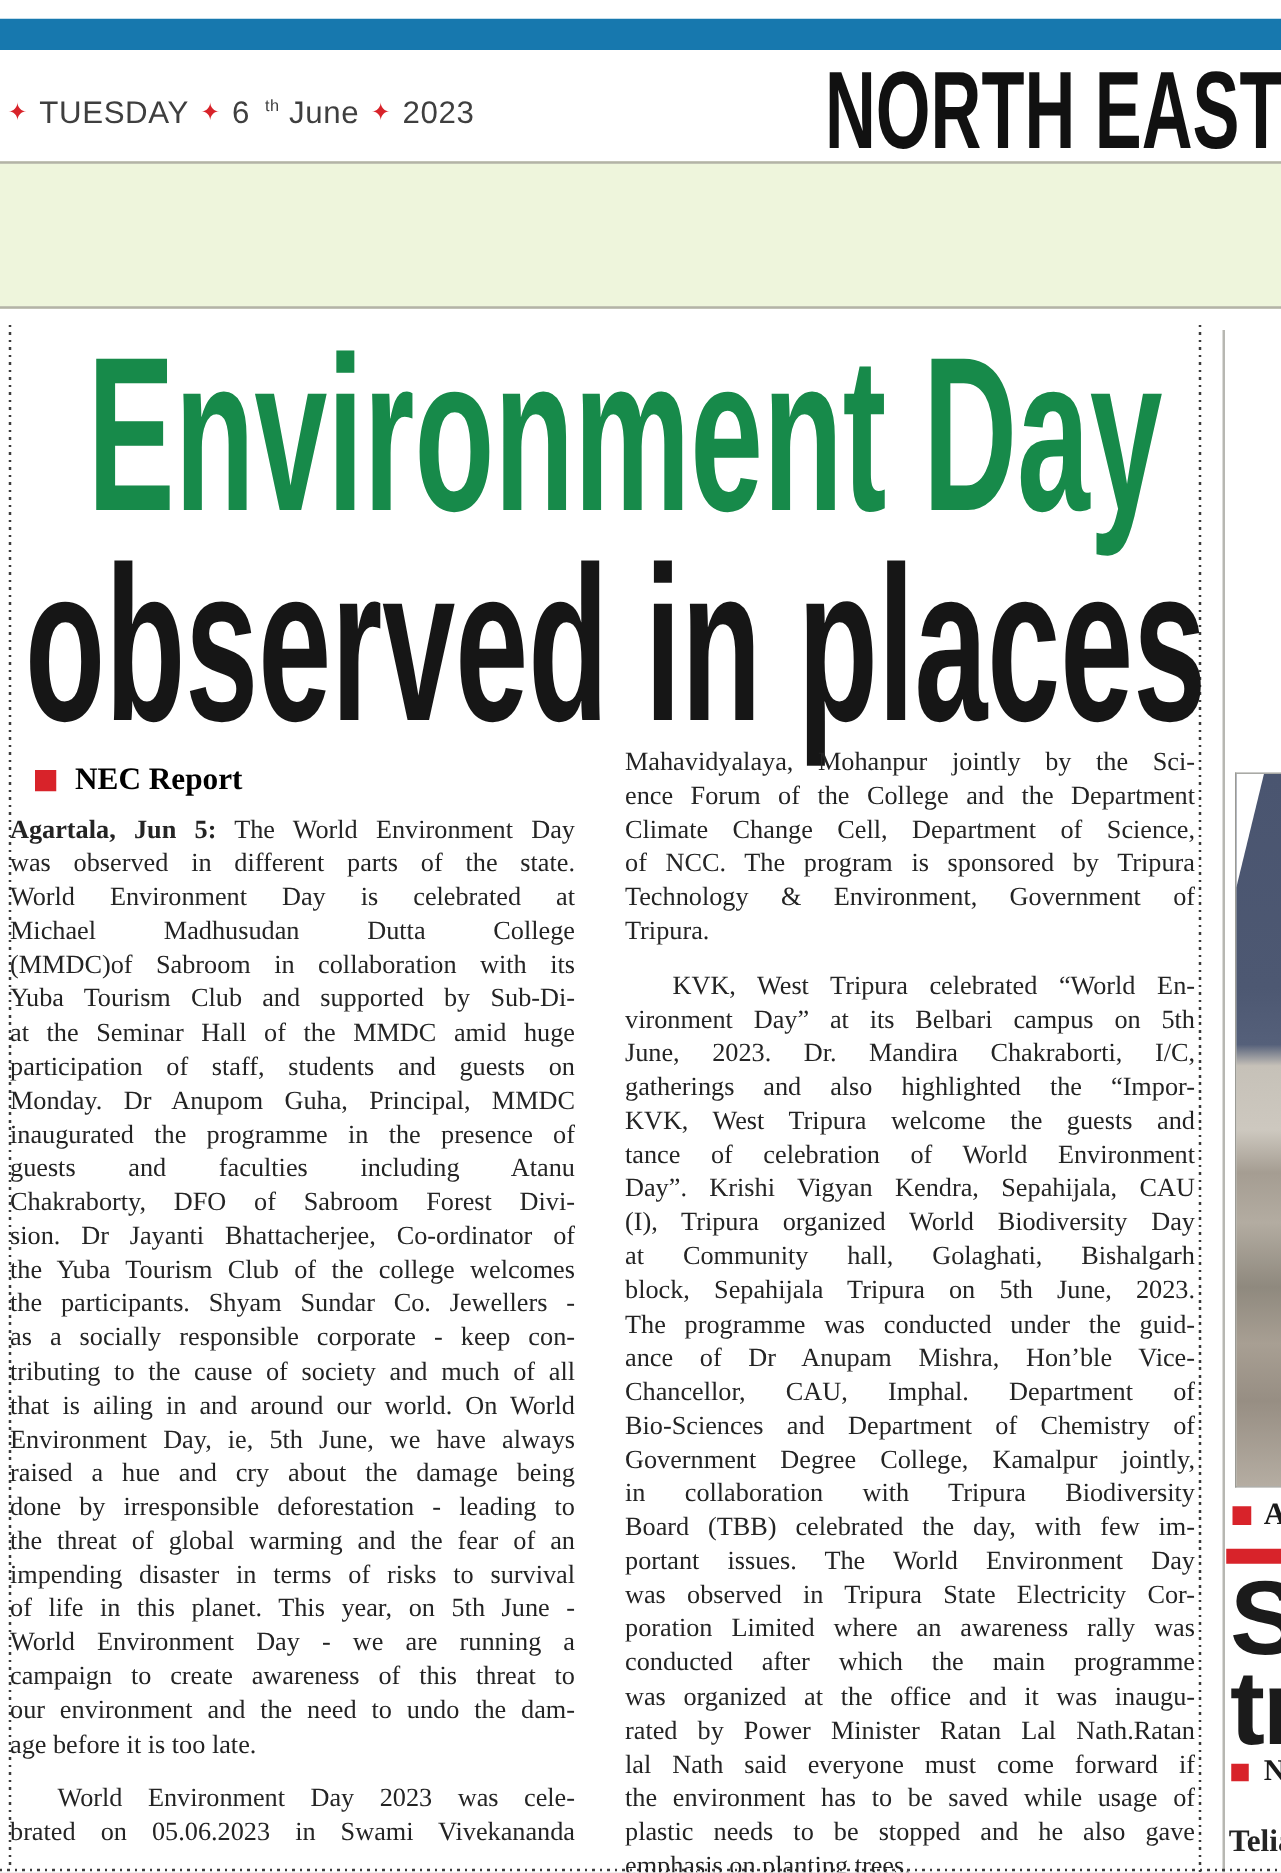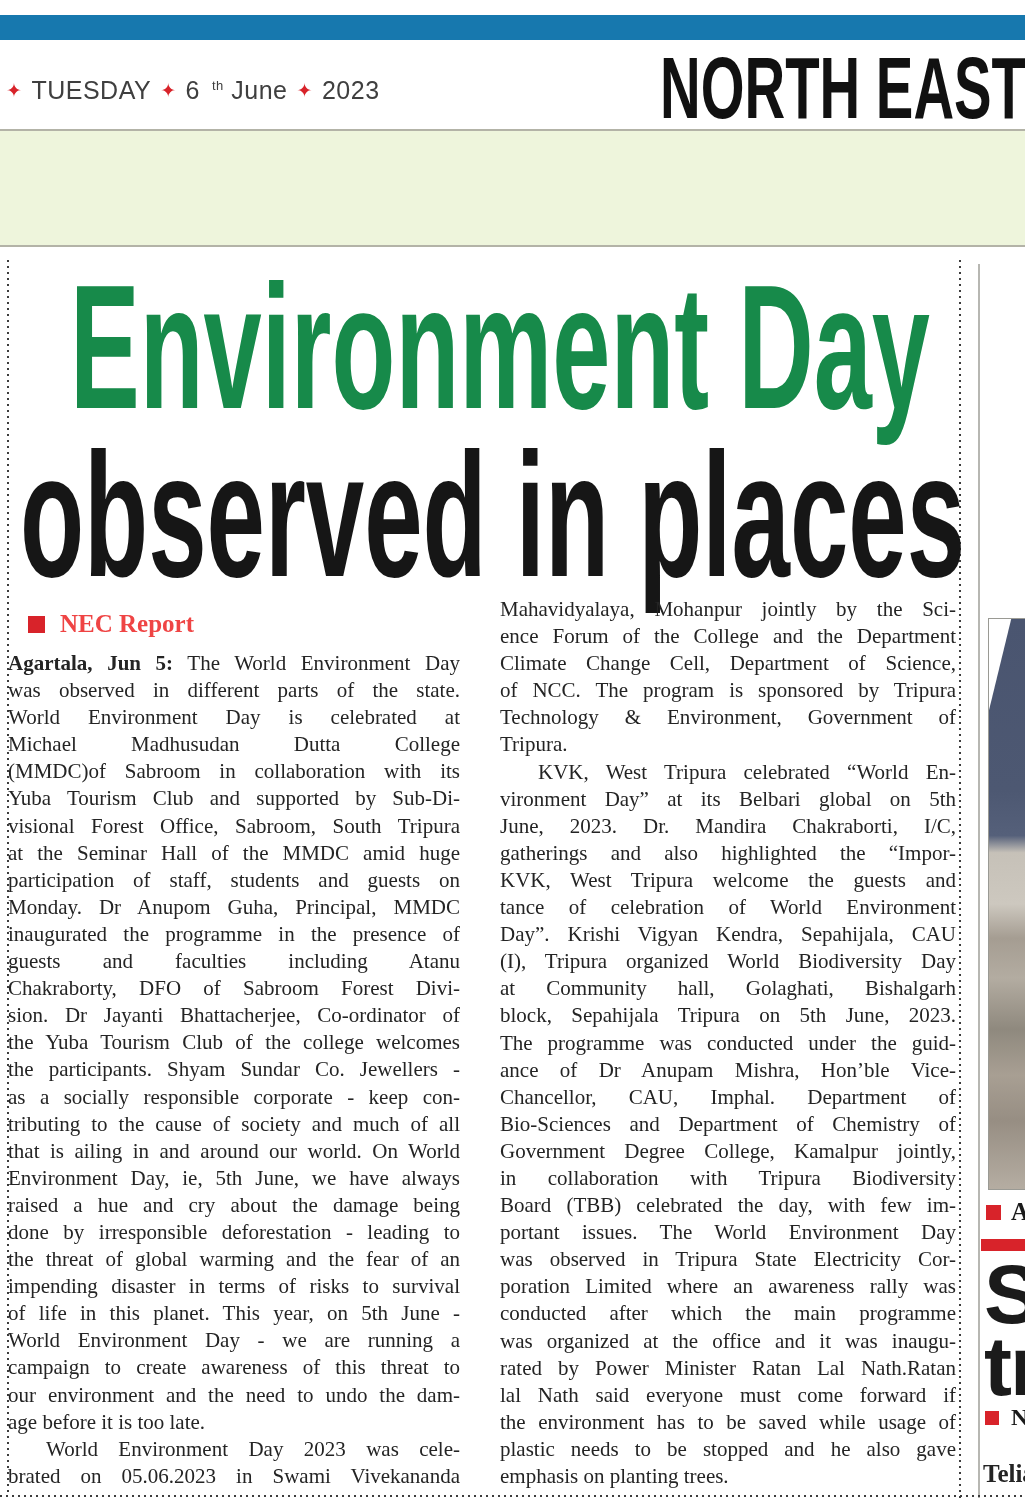--- a/index.html
+++ b/index.html
@@ -33,28 +33,28 @@
   .vline{position:absolute;left:978px;top:264px;bottom:0;width:2px;background:#b7b7b2;}
   .hdots-bottom{position:absolute;left:0;right:0;bottom:1px;height:2px;
     background-image:repeating-linear-gradient(to right,#3c3c3c 0 2px,transparent 2px 6px);}
   
   .headline-svg{position:absolute;left:12px;top:262px;}
   .headline-svg text{font-family:"Liberation Sans", sans-serif;font-weight:bold;}
   
   .byline{position:absolute;left:28px;top:610px;display:flex;align-items:center;gap:15px;}
   .sq{display:inline-block;flex:0 0 auto;}
   .byline .sq{width:17px;height:17px;}
-  .byline .lbl{font-weight:bold;font-size:25px;color:#ef4444;}
+  .byline .lbl{font-weight:bold;font-size:25px;color:#000000;}
   
   .col{position:absolute;font-size:21px;line-height:27.1px;color:#242424;}
   .col1{left:8px;top:650px;width:452px;}
   .col2{left:500px;top:596px;width:456px;}
   .bodyline{height:27.1px;overflow:hidden;text-align:justify;text-align-last:justify;}
   .bodyline.nojust{text-align:left;text-align-last:left;}
-  .bodyline.indent{text-indent:38px;}
+  .bodyline.indent{text-indent:38px;margin-top:16px;}
   .bodyline b{font-weight:bold;}
   
   .photo{
     position:absolute;left:988px;top:618px;width:37px;height:570px;
     background:
       linear-gradient(180deg,
         #4a5570 0%, #4d5872 30%, #55607a 38%,
         #c6c1b8 41%, #cdc8bf 50%, #a59d92 56%,
         #b3aca1 63%, #8f897e 72%, #a89f93 80%,
         #978e83 88%, #b5ada2 100%);
@@ -112,21 +112,20 @@
     <span class="lbl">NEC Report</span>
   </div>
 
   <div id="col1" class="col col1">
       <div class="bodyline"><b>Agartala, Jun 5:</b> The World Environment Day</div>
       <div class="bodyline">was observed in different parts of the state.</div>
       <div class="bodyline">World Environment Day is celebrated at</div>
       <div class="bodyline">Michael Madhusudan Dutta College</div>
       <div class="bodyline">(MMDC)of Sabroom in collaboration with its</div>
       <div class="bodyline">Yuba Tourism Club and supported by Sub-Di-</div>
-      <div class="bodyline">visional Forest Office, Sabroom, South Tripura</div>
       <div class="bodyline">at the Seminar Hall of the MMDC amid huge</div>
       <div class="bodyline">participation of staff, students and guests on</div>
       <div class="bodyline">Monday. Dr Anupom Guha, Principal, MMDC</div>
       <div class="bodyline">inaugurated the programme in the presence of</div>
       <div class="bodyline">guests and faculties including Atanu</div>
       <div class="bodyline">Chakraborty, DFO of Sabroom Forest Divi-</div>
       <div class="bodyline">sion. Dr Jayanti Bhattacherjee, Co-ordinator of</div>
       <div class="bodyline">the Yuba Tourism Club of the college welcomes</div>
       <div class="bodyline">the participants. Shyam Sundar Co. Jewellers -</div>
       <div class="bodyline">as a socially responsible corporate - keep con-</div>
@@ -146,21 +145,21 @@
       <div class="bodyline">brated on 05.06.2023 in Swami Vivekananda</div>
     </div>
   <div id="col2" class="col col2">
       <div class="bodyline">Mahavidyalaya, Mohanpur jointly by the Sci-</div>
       <div class="bodyline">ence Forum of the College and the Department</div>
       <div class="bodyline">Climate Change Cell, Department of Science,</div>
       <div class="bodyline">of NCC. The program is sponsored by Tripura</div>
       <div class="bodyline">Technology &amp; Environment, Government of</div>
       <div class="bodyline nojust">Tripura.</div>
       <div class="bodyline indent">KVK, West Tripura celebrated “World En-</div>
-      <div class="bodyline">vironment Day” at its Belbari global on 5th</div>
+      <div class="bodyline">vironment Day” at its Belbari campus on 5th</div>
       <div class="bodyline">June, 2023. Dr. Mandira Chakraborti, I/C,</div>
       <div class="bodyline">gatherings and also highlighted the “Impor-</div>
       <div class="bodyline">KVK, West Tripura welcome the guests and</div>
       <div class="bodyline">tance of celebration of World Environment</div>
       <div class="bodyline">Day”. Krishi Vigyan Kendra, Sepahijala, CAU</div>
       <div class="bodyline">(I), Tripura organized World Biodiversity Day</div>
       <div class="bodyline">at Community hall, Golaghati, Bishalgarh</div>
       <div class="bodyline">block, Sepahijala Tripura on 5th June, 2023.</div>
       <div class="bodyline">The programme was conducted under the guid-</div>
       <div class="bodyline">ance of Dr Anupam Mishra, Hon’ble Vice-</div>

